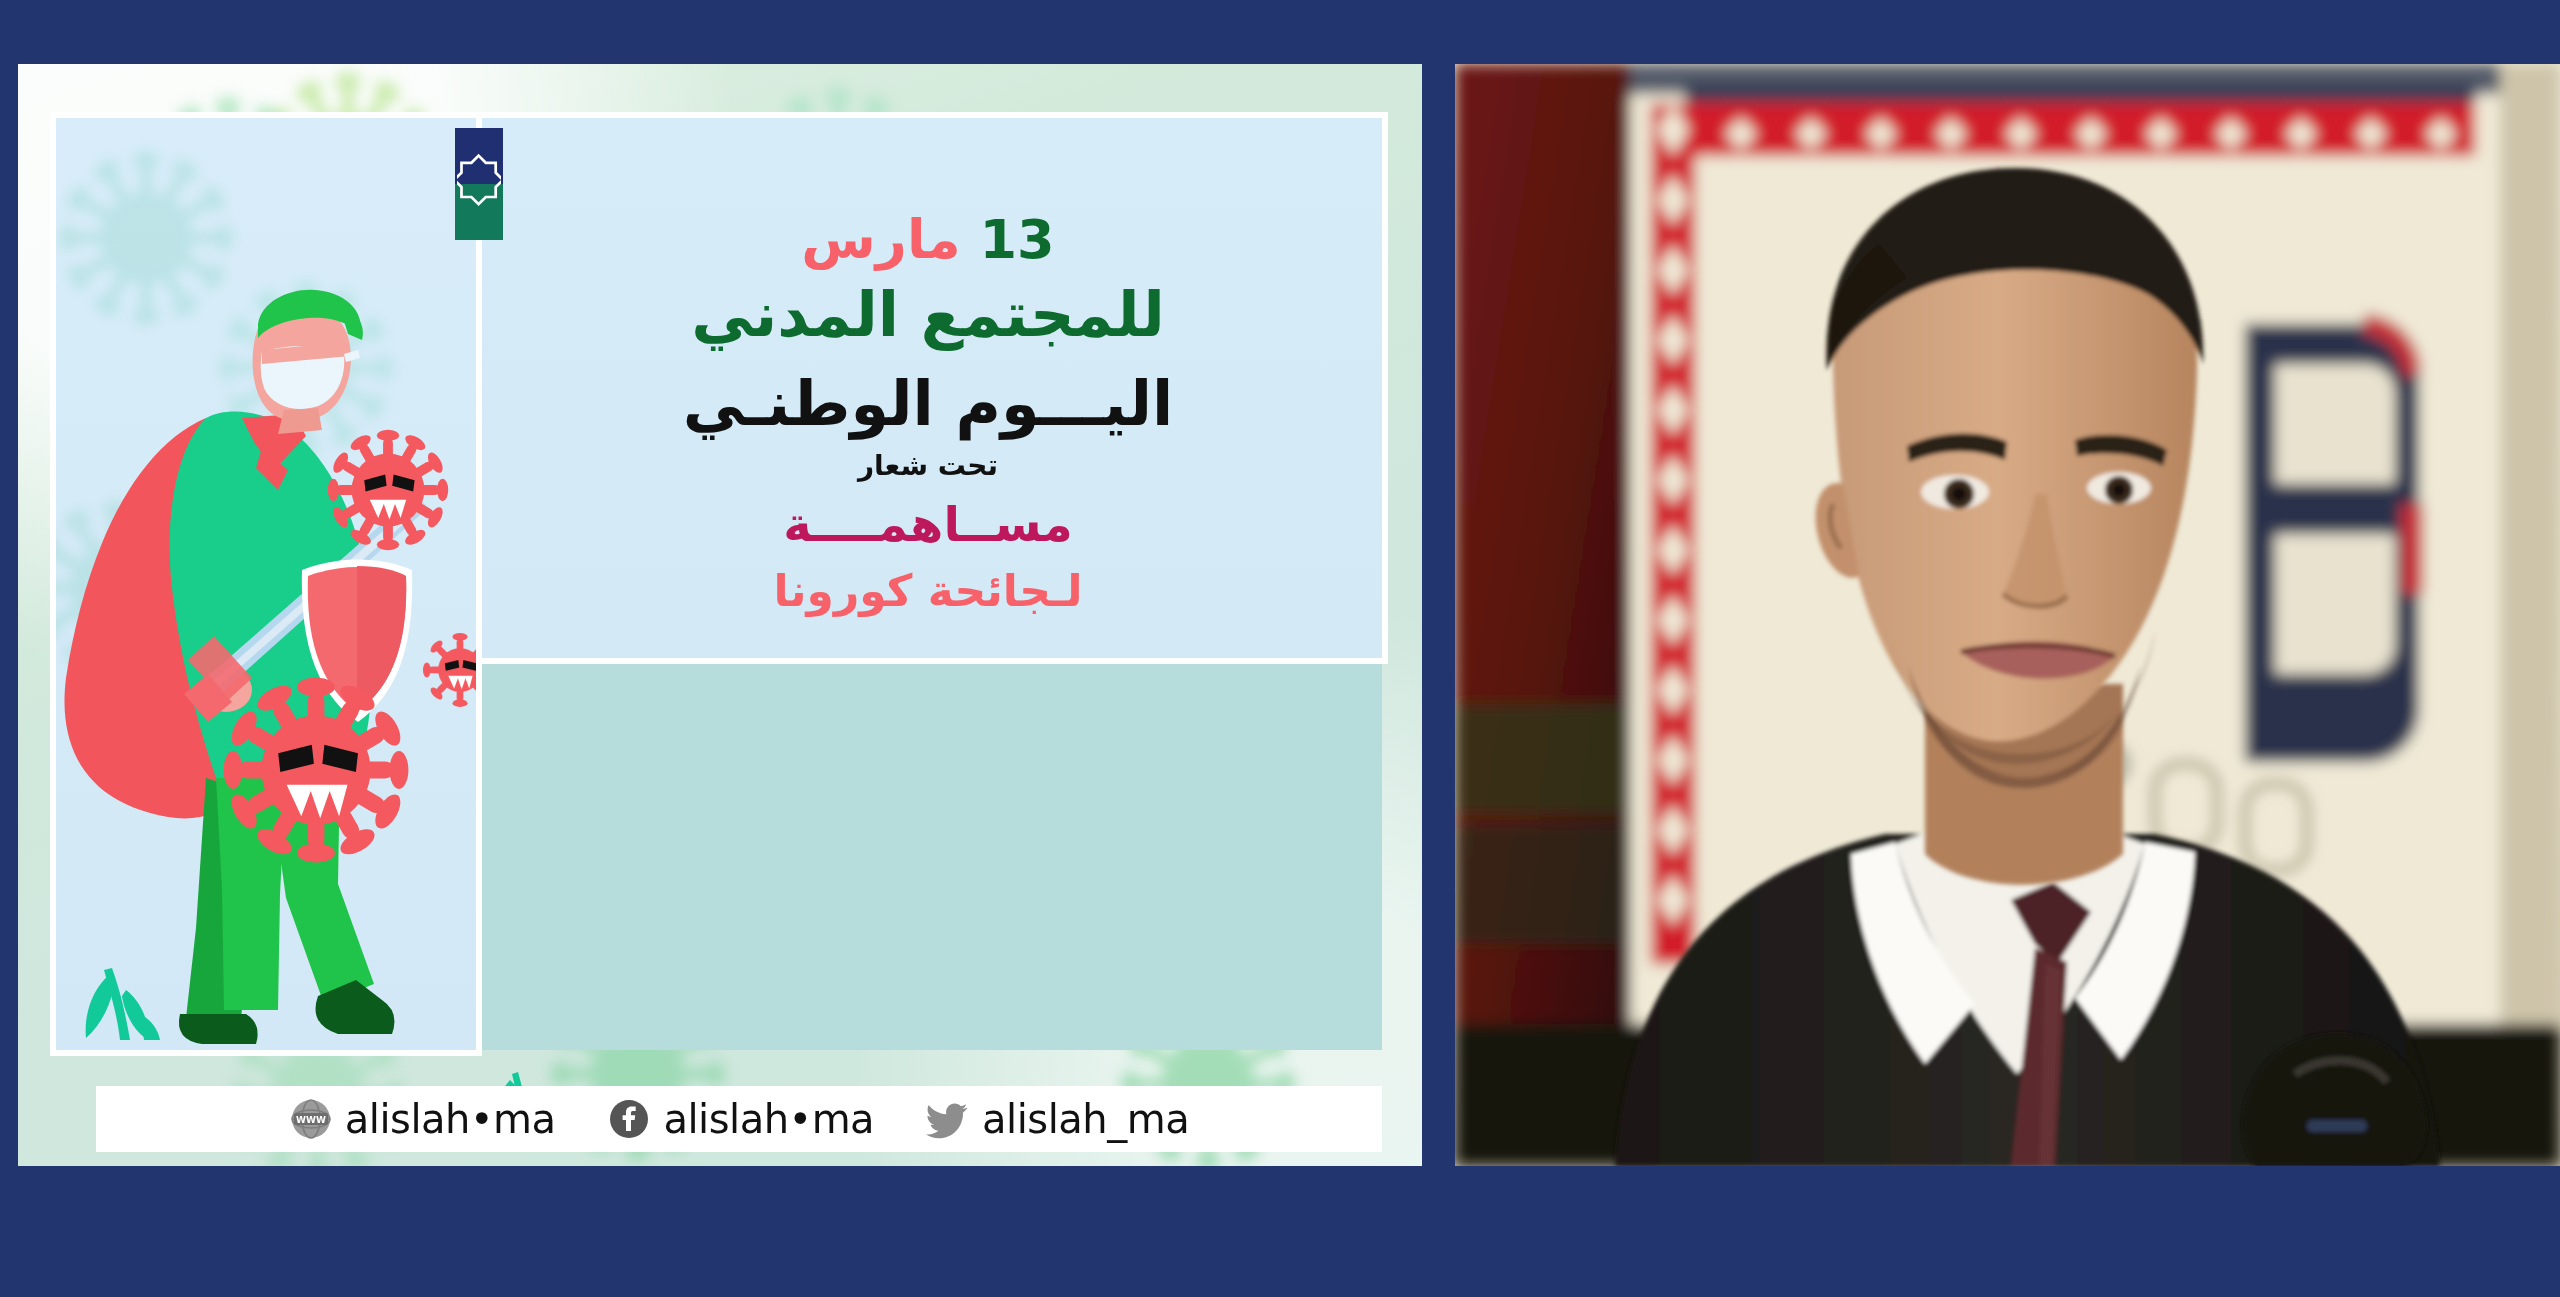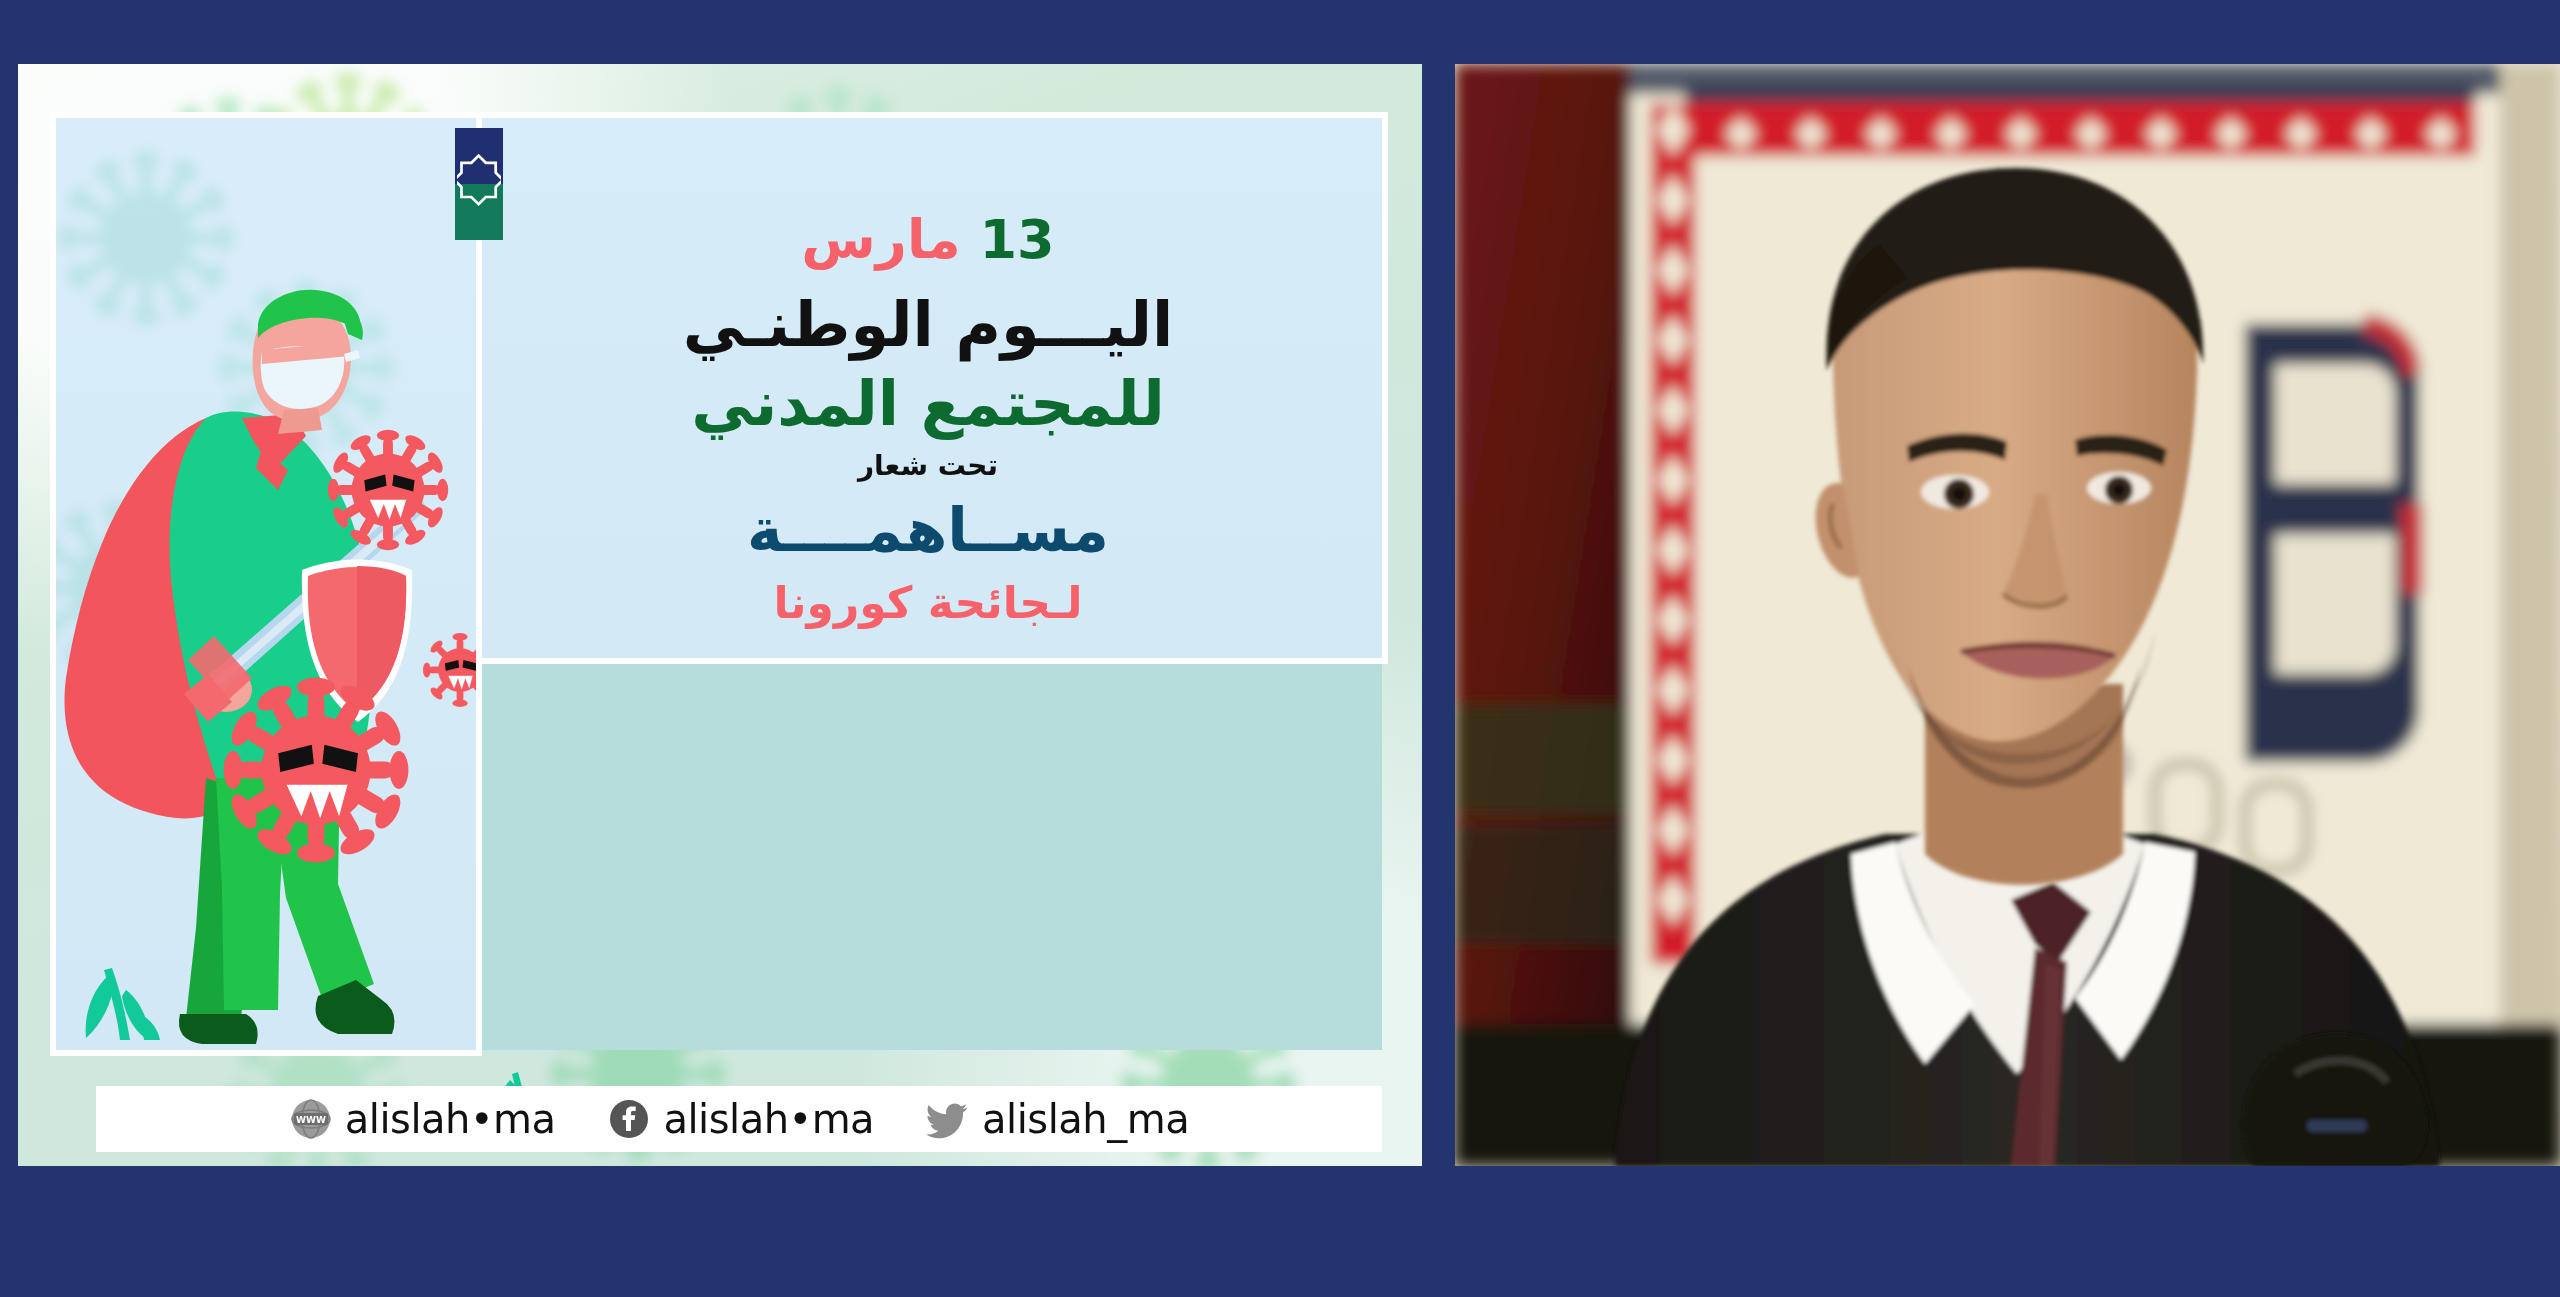--- a/index.html
+++ b/index.html
@@ -66,21 +66,21 @@
     direction:rtl;text-align:center;
     font-family:"DejaVu Sans","Liberation Sans",sans-serif;
   }
   .ln{font-weight:bold;line-height:1.02;white-space:nowrap;}
   .l-date{font-size:54px;margin-top:18px;}
   .l-date .num{color:#0d6b2f;}
   .l-date .mon{color:#f7616a;}
   .l-t1{font-size:62px;color:#111;margin-top:26px;letter-spacing:-1px;}
   .l-t2{font-size:62px;color:#0d6b2f;margin-top:16px;}
   .l-sub{font-size:28px;color:#111;margin-top:16px;font-weight:bold;}
-  .l-s1{font-size:60px;color:#0c4a6e;margin-top:20px;}
+  .l-s1{font-size:48px;color:#be185d;margin-top:20px;}
   .l-s2{font-size:60px;color:#0d6b2f;margin-top:22px;}
   .l-s3{font-size:60px;color:#111;margin-top:22px;}
   .l-s4{font-size:44px;color:#f7616a;margin-top:20px;}
 
   
   #social{
     position:absolute;left:78px;top:1022px;width:1286px;height:66px;
     background:#fff;display:flex;align-items:center;justify-content:center;gap:0px;
   }
   .soc{display:flex;align-items:center;gap:12px;margin:0 26px;}
@@ -435,22 +435,22 @@
       <svg width="44" height="66" viewBox="0 0 44 66">
         <polygon points="22,4 30,12 41,12 41,23 49,31 41,39 41,50 30,50 22,58 14,50 3,50 3,39 -5,31 3,23 3,12 14,12" fill="none" stroke="#ffffff" stroke-width="3" transform="translate(0,2) scale(0.9) translate(2,0)"></polygon>
       </svg>
     </div>
 
     <div id="arabic">
       <div class="ln l-date nosel">
         <span class="num">13</span>
         <span class="mon">مارس</span>
       </div>
+      <div class="ln l-t2 nosel">للمجتمع المدني</div>
       <div class="ln l-t1 nosel">اليـــوم الوطنـي</div>
-      <div class="ln l-t2 nosel">للمجتمع المدني</div>
       <div class="ln l-sub nosel">تحت شعار</div>
       <div class="ln l-s1 nosel">مســاهمــــة</div>
       <div class="ln l-s4 nosel">لـجائحة كورونا</div>
     </div>
 
     <div id="social">
 
       <div class="soc">
         <span class="ic">
           <svg width="44" height="44" viewBox="0 0 44 44">

